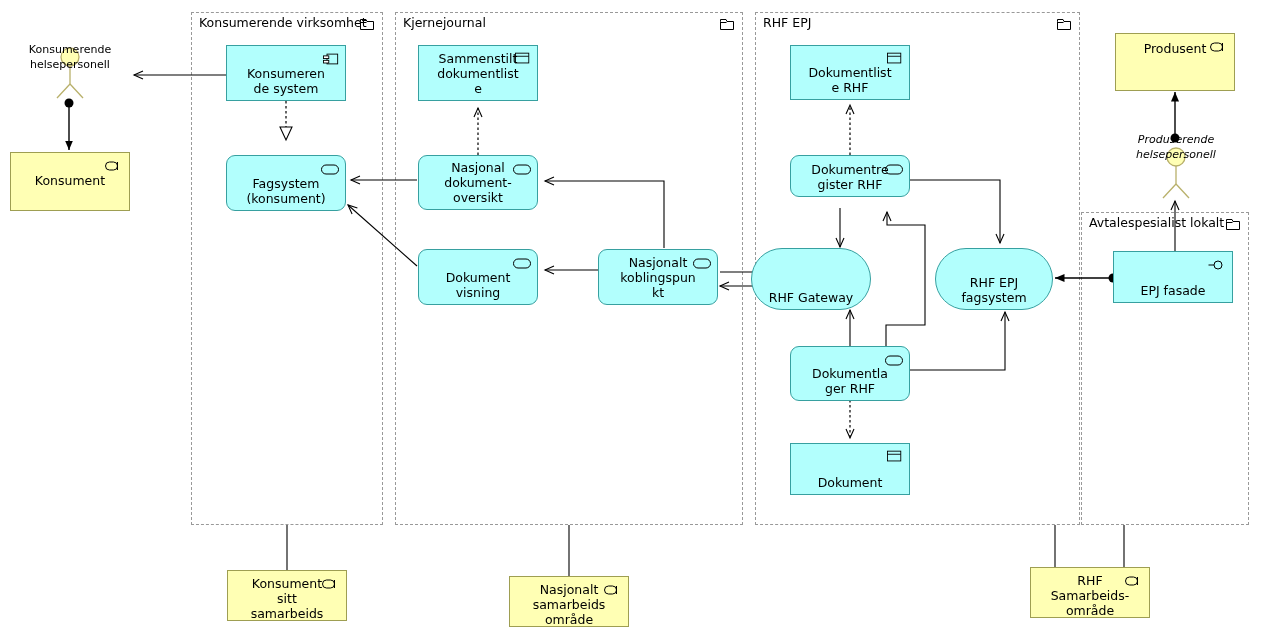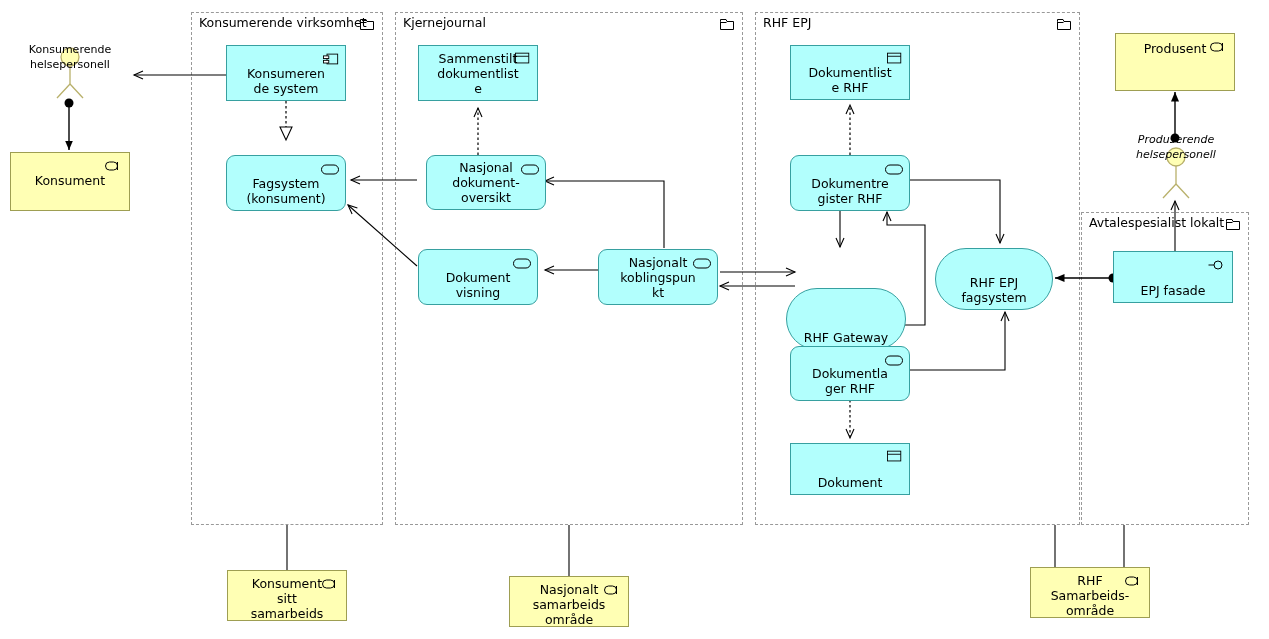--- a/index.html
+++ b/index.html
@@ -262,21 +262,21 @@
   <div class="node cyan sharp" style="left:418px; top:45px; width:120px; height:56px;">
     <span class="label">Sammenstilt
 dokumentlist
 e</span>
     <svg class="nicon" viewBox="0 0 18 13" style="width:16px;height:13px;">
       <rect x="0.5" y="0.5" width="15" height="11" fill="none" stroke="#000" stroke-width="1"></rect>
       <path d="M0.5 4 L15.5 4" stroke="#000" stroke-width="1"></path>
     </svg>
   </div>
 
-  <div class="node cyan rounded" style="left:418px; top:155px; width:120px; height:55px;margin-left:8px;">
+  <div class="node cyan rounded" style="left:418px; top:155px; width:120px; height:55px;">
     <span class="label">Nasjonal
 dokument-
 oversikt</span>
     <svg class="nicon" viewBox="0 0 18 11">
       <rect x="0.5" y="1.5" width="17" height="9" rx="4.5" fill="none" stroke="#000" stroke-width="1"></rect>
     </svg>
   </div>
 
   <div class="node cyan rounded" style="left:418px; top:249px; width:120px; height:56px;">
     <span class="label" style="margin-top:7px;">Dokument
@@ -297,29 +297,29 @@
 
   <div class="node cyan sharp" style="left:790px; top:45px; width:120px; height:55px;">
     <span class="label">Dokumentlist
 e RHF</span>
     <svg class="nicon" viewBox="0 0 18 13" style="width:16px;height:13px;">
       <rect x="0.5" y="0.5" width="15" height="11" fill="none" stroke="#000" stroke-width="1"></rect>
       <path d="M0.5 4 L15.5 4" stroke="#000" stroke-width="1"></path>
     </svg>
   </div>
 
-  <div class="node cyan rounded" style="left:790px; top:155px; width:120px; height:56px;">
+  <div class="node cyan rounded" style="left:790px; top:155px; width:120px; height:42px;">
     <span class="label" style="margin-top:7px;">Dokumentre
 gister RHF</span>
     <svg class="nicon" viewBox="0 0 18 11">
       <rect x="0.5" y="1.5" width="17" height="9" rx="4.5" fill="none" stroke="#000" stroke-width="1"></rect>
     </svg>
   </div>
 
-  <div class="node cyan pill" style="left:786px; top:248px; width:120px; height:62px;margin-top:40px;">
+  <div class="node cyan pill" style="left:751px; top:248px; width:120px; height:62px;">
     <span class="label" style="margin-top:16px;">RHF Gateway</span>
   </div>
 
   <div class="node cyan pill" style="left:935px; top:248px; width:118px; height:62px;">
     <span class="label" style="margin-top:9px;">RHF EPJ
 fagsystem</span>
   </div>
 
   <div class="node cyan rounded" style="left:790px; top:346px; width:120px; height:55px;">
     <span class="label" style="margin-top:6px;">Dokumentla

